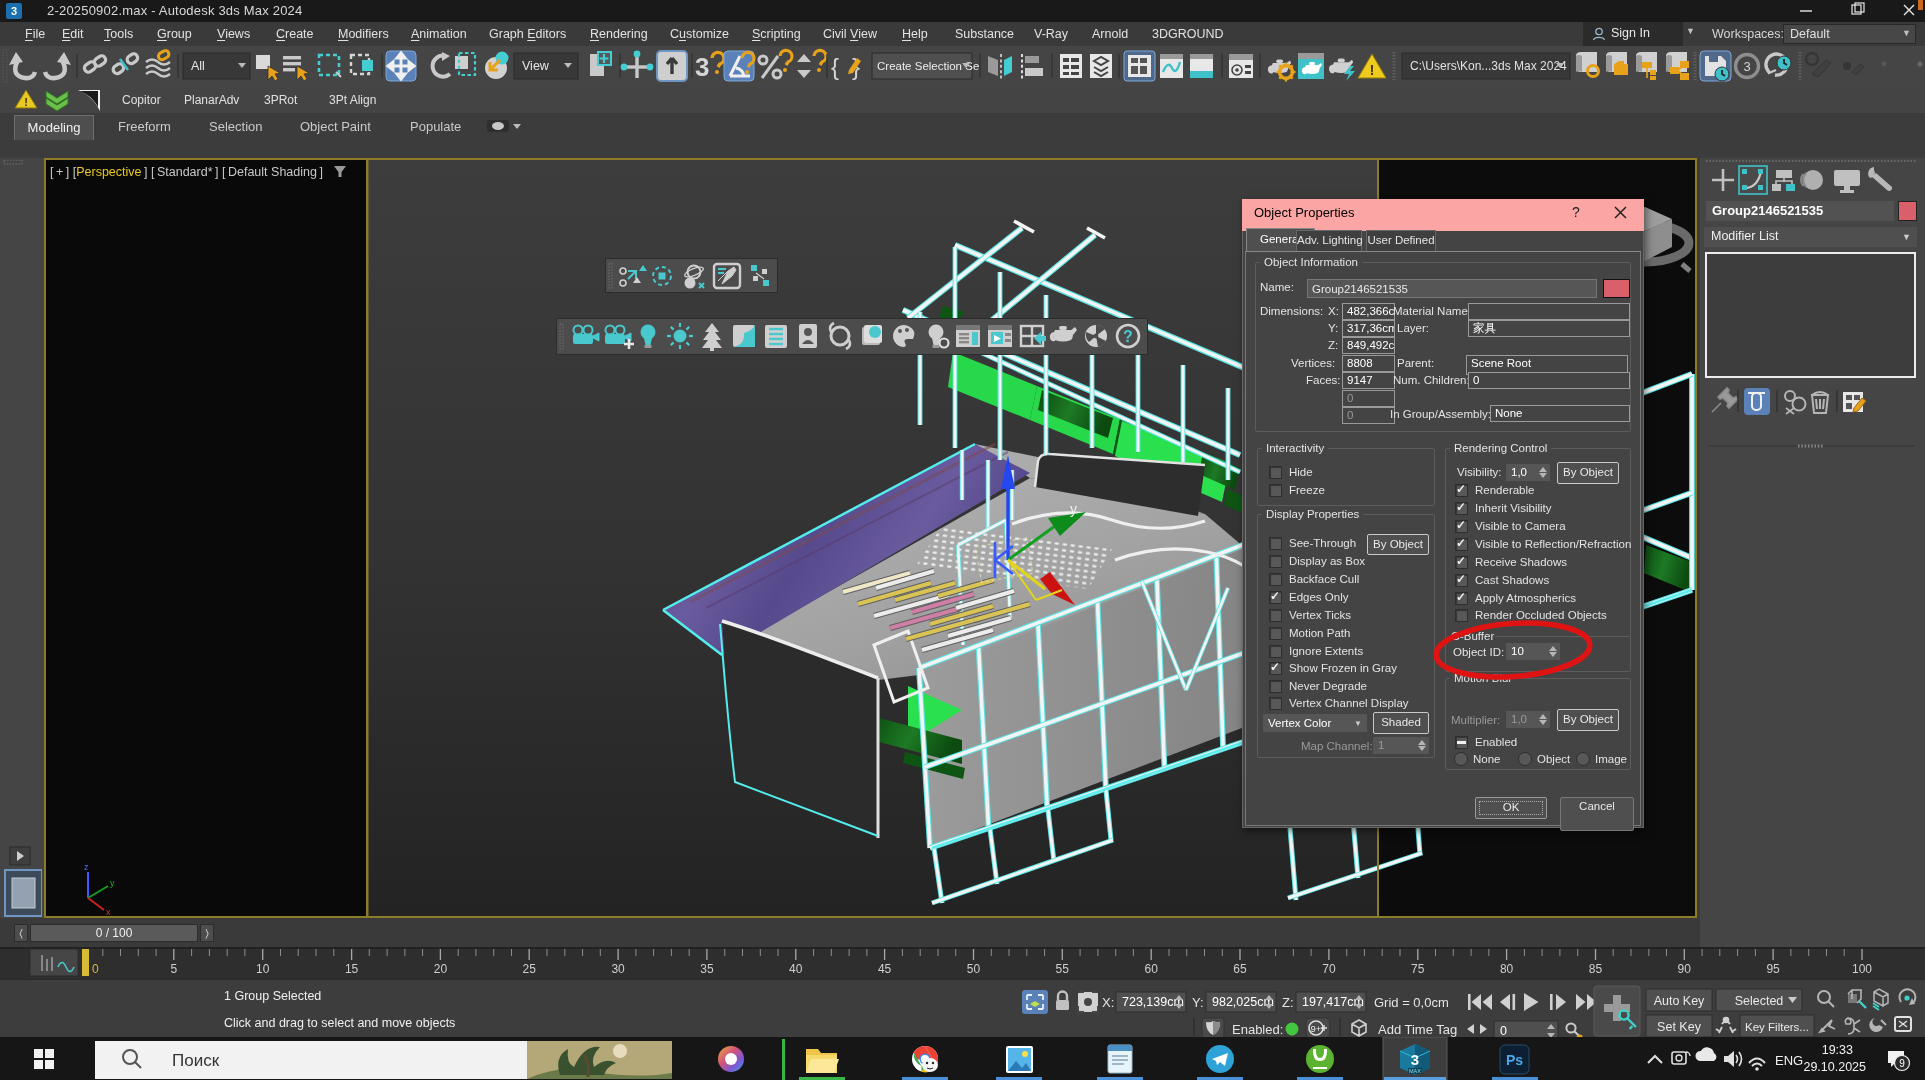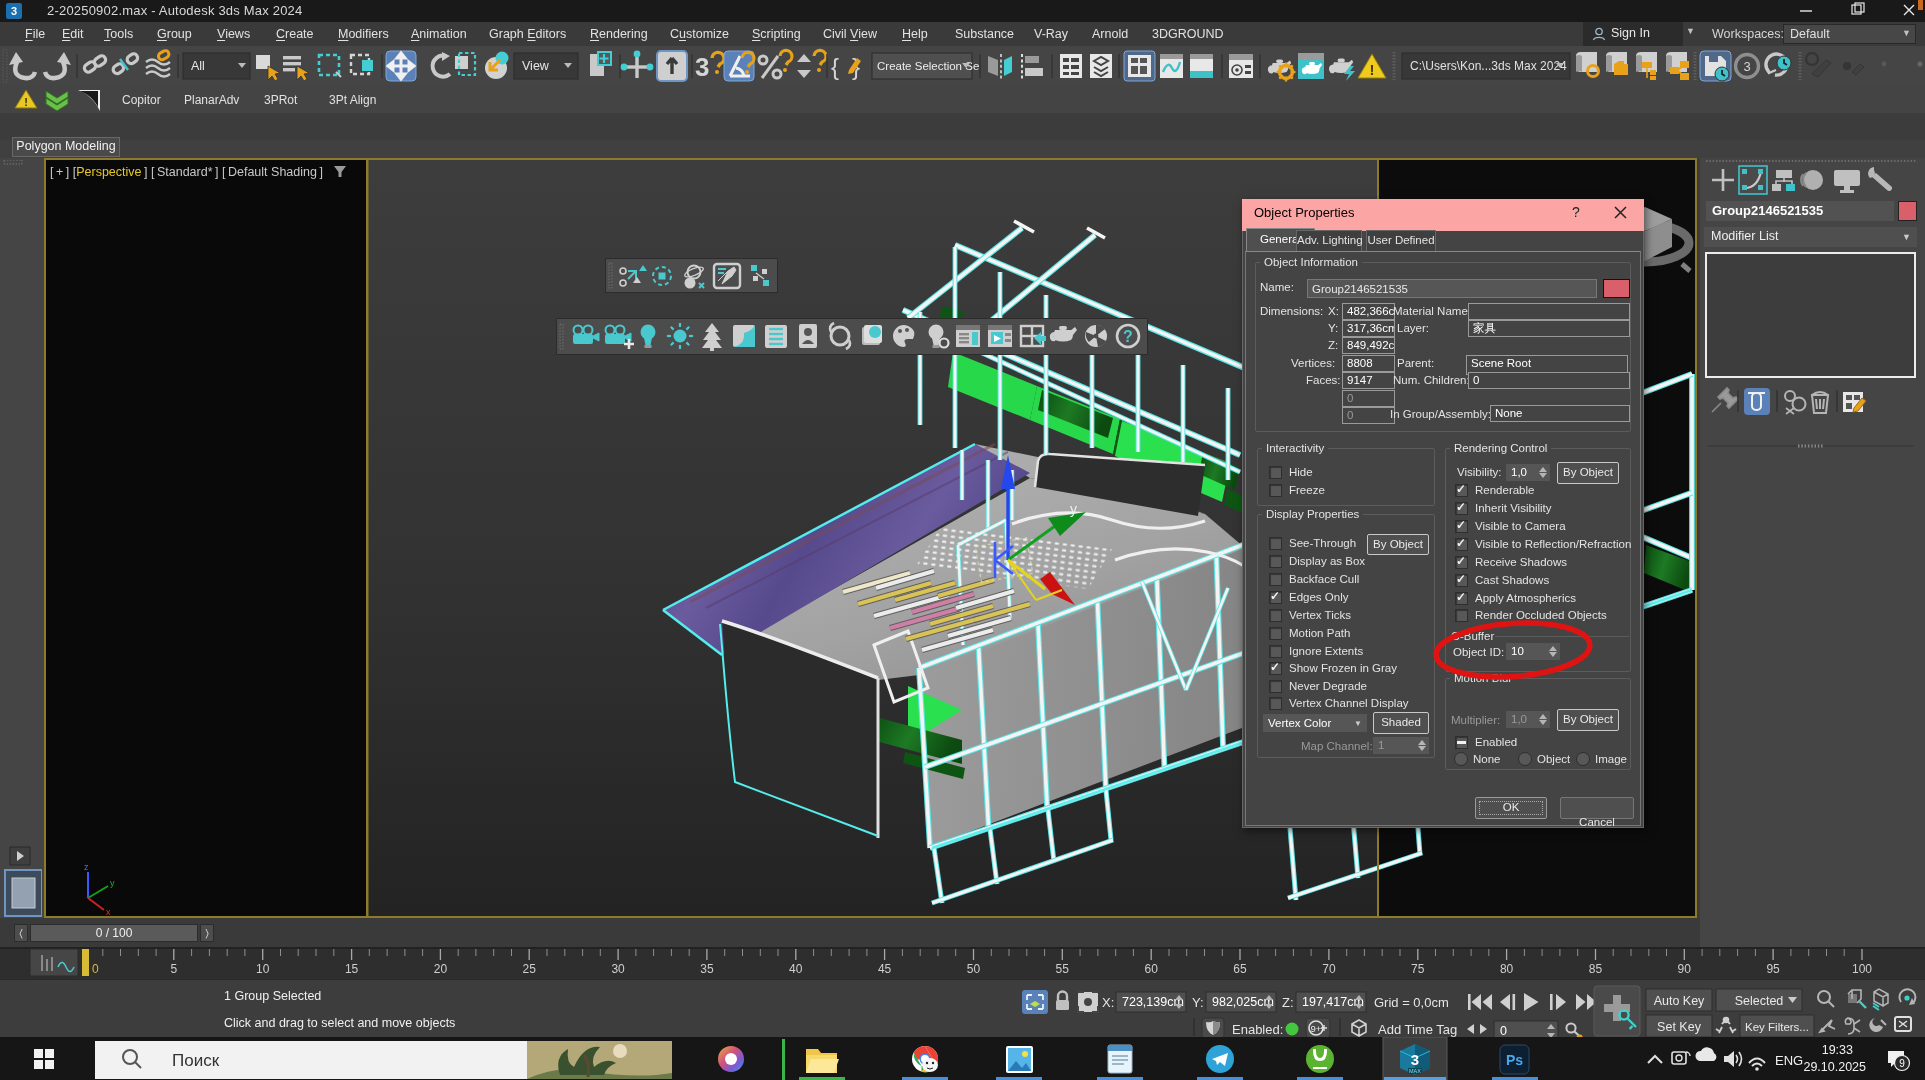--- a/index.html
+++ b/index.html
@@ -329,22 +329,31 @@
     <path d="M32 11 L43 18 L54 11 L54 17 L43 24 L32 17 Z" fill="#6abf4b" stroke="#2e7020" stroke-width="1"></path>
     <path d="M64 3 L86 3 L86 24 C80 12 72 6 64 3 Z" fill="#f0f0f0"></path>
         <path d="M66 4 L84 4 L84 20 C79 11 73 7 66 4 Z" fill="#1a1a1a"></path>
   </svg>
   <span class="abs" style="left:122px;top:7px">Copitor</span>
   <span class="abs" style="left:184px;top:7px">PlanarAdv</span>
   <span class="abs" style="left:264px;top:7px">3PRot</span>
   <span class="abs" style="left:329px;top:7px">3Pt Align</span>
 </div>
 
-<div class="abs" id="polyrow">
-  <div class="abs" style="left:12px;top:-3px;width:108px;height:20px;background:#4a4a4a;border:1px solid #686868;color:#f0f0f0;font-size:12.5px;text-align:center;padding-top:1px">Polygon Modeling</div>
+<div class="abs" id="ribbontabs">
+  <div class="abs" style="left:14px;top:2px;width:80px;height:25px;background:#4e4e4e;border:1px solid #6e6e6e;border-bottom:none;color:#f0f0f0;text-align:center;padding-top:4px">Modeling</div>
+  <span class="abs" style="left:118px;top:6px">Freeform</span>
+  <span class="abs" style="left:209px;top:6px">Selection</span>
+  <span class="abs" style="left:300px;top:6px">Object Paint</span>
+  <span class="abs" style="left:410px;top:6px">Populate</span>
+  <svg class="abs" style="left:487px;top:5px" width="34" height="16">
+        <rect x="0" y="2" width="22" height="12" rx="3" fill="#2e2e2e"></rect>
+        <ellipse cx="11" cy="8" rx="6" ry="4" fill="#c8c8c8"></ellipse>
+        <path d="M26 6 l8 0 l-4 5 z" fill="#bbb"></path>
+      </svg>
 </div>
 
 <div class="abs" id="leftstrip">
   <svg class="abs" style="left:2px;top:2px" width="40" height="760">
     <rect x="2" y="0" width="18" height="4" fill="none" stroke="#777" stroke-dasharray="1.5 1.5"></rect>
     <rect x="8" y="687" width="20" height="18" fill="#3f3f3f" stroke="#2a2a2a"></rect>
     <path d="M15 691 l7 5 l-7 5 z" fill="#cfcfcf"></path>
     <rect x="3" y="710" width="37" height="46" fill="#3d4a5a" stroke="#6f96c3" stroke-width="2"></rect>
     <rect x="10" y="718" width="23" height="30" fill="#93a1b0" stroke="#c3ccd6" stroke-width="1"></rect>
   </svg>
@@ -1263,18 +1272,18 @@
       <div class="abs" style="left:214px;top:541px;width:9px;height:3px;background:#f0f0f0"></div>
       <span class="cl" style="left:232px;top:536px">Enabled</span>
   <div class="radio" style="left:211px;top:552px"></div>
       <span class="cl" style="left:230px;top:553px">None</span>
   <div class="radio" style="left:275px;top:552px"></div>
       <span class="cl" style="left:294px;top:553px">Object</span>
   <div class="radio" style="left:333px;top:552px"></div>
       <span class="cl" style="left:352px;top:553px">Image</span>
 
   <div class="btn" style="left:232px;top:597px;width:72px;height:22px;border-color:#999;padding-top:3px"><span style="position:absolute;left:3px;top:3px;right:3px;bottom:3px;border:1px dotted #aaa"></span>OK</div>
-  <div class="btn" style="left:317px;top:597px;width:74px;height:22px;border-color:#777;padding-top:18px">Cancel</div>
+  <div class="btn" style="left:317px;top:597px;width:74px;height:34px;border-color:#777;padding-top:2px">Cancel</div>
 
   <svg class="abs" style="left:186px;top:417px" width="170" height="68">
         <ellipse cx="84" cy="33" rx="77" ry="26.5" fill="none" stroke="#e01313" stroke-width="5.5" transform="rotate(-4 84 33)"></ellipse>
       </svg>
 </div>
 </div>
 </body></html>

